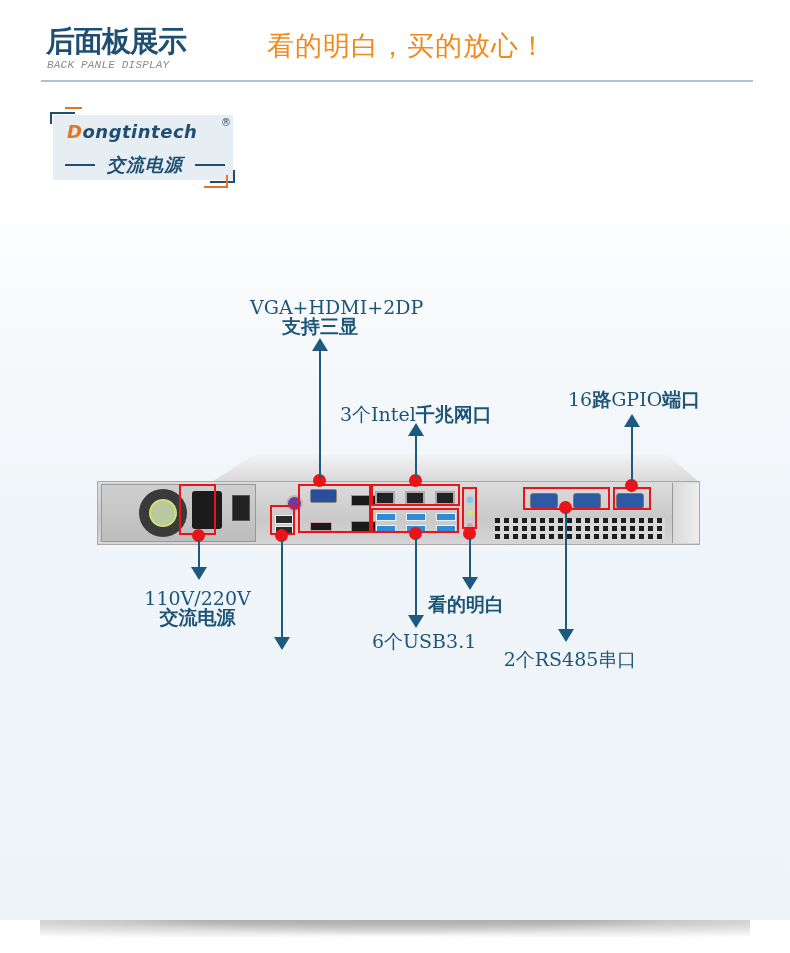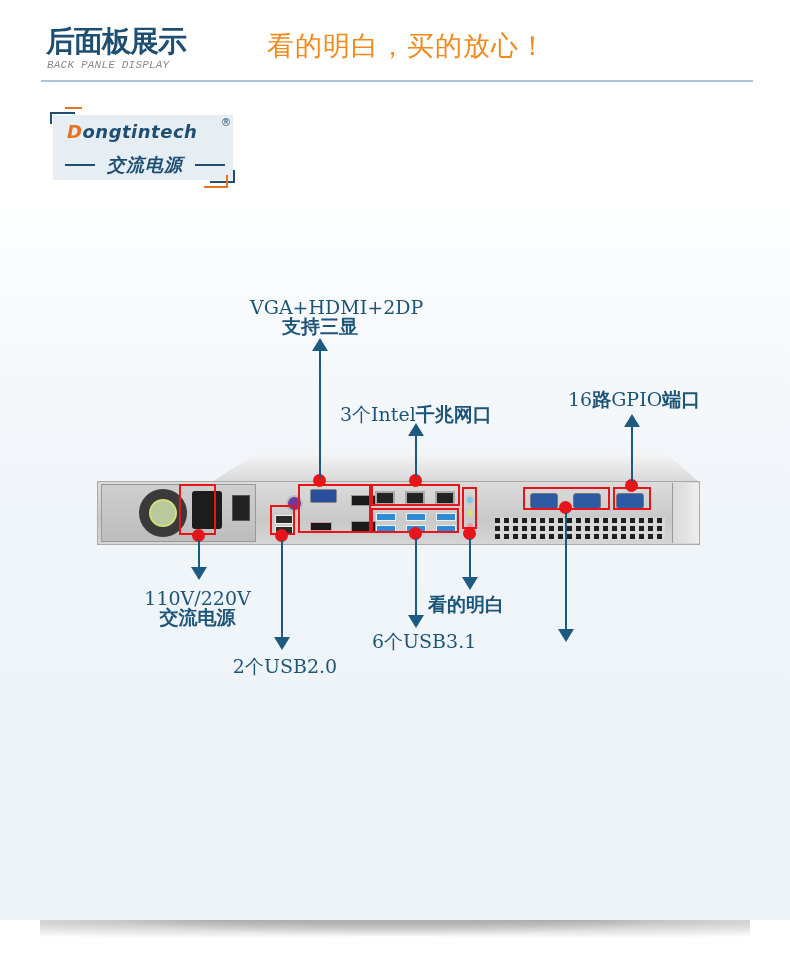--- a/index.html
+++ b/index.html
@@ -162,22 +162,22 @@
   <span>3个</span><span>Intel</span><b>千兆网口</b>
 </div>
 <div class="lbl" style="left:568px;top:390px;">
   <span>16</span><b>路</b><span>GPIO</span><b>端口</b>
 </div>
 <div class="lbl" style="left:140px;top:589px;width:115px;">
   <div>110V/220V</div>
   <div><b>交流电源</b></div>
 </div>
 <div class="lbl" style="left:195px;top:657px;width:180px;">
-  <div>2个USB2.0</div>
 </div>
 <div class="lbl" style="left:372px;top:632px;">
   <div>6个USB3.1</div>
 </div>
 <div class="lbl" style="left:428px;top:595px;">
   <b>看的明白</b>
 </div>
 <div class="lbl" style="left:435px;top:650px;width:270px;">
+  <div>2个RS485串口</div>
 </div>
 
 </body></html>

